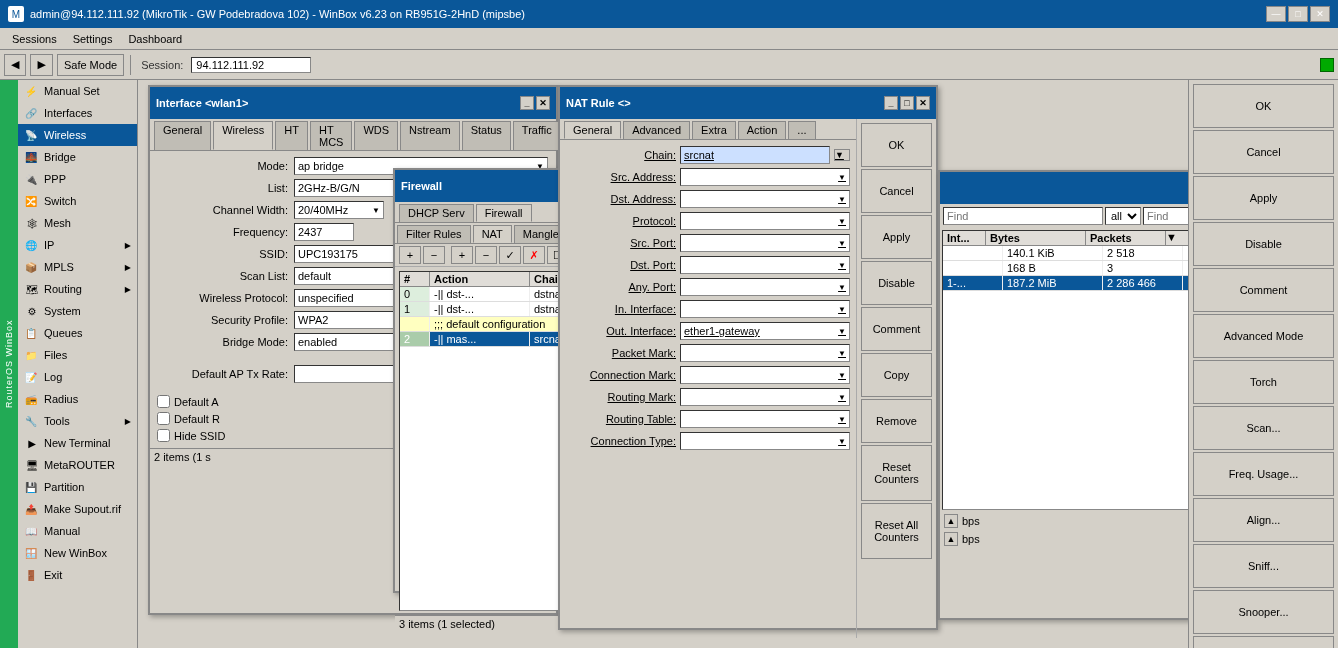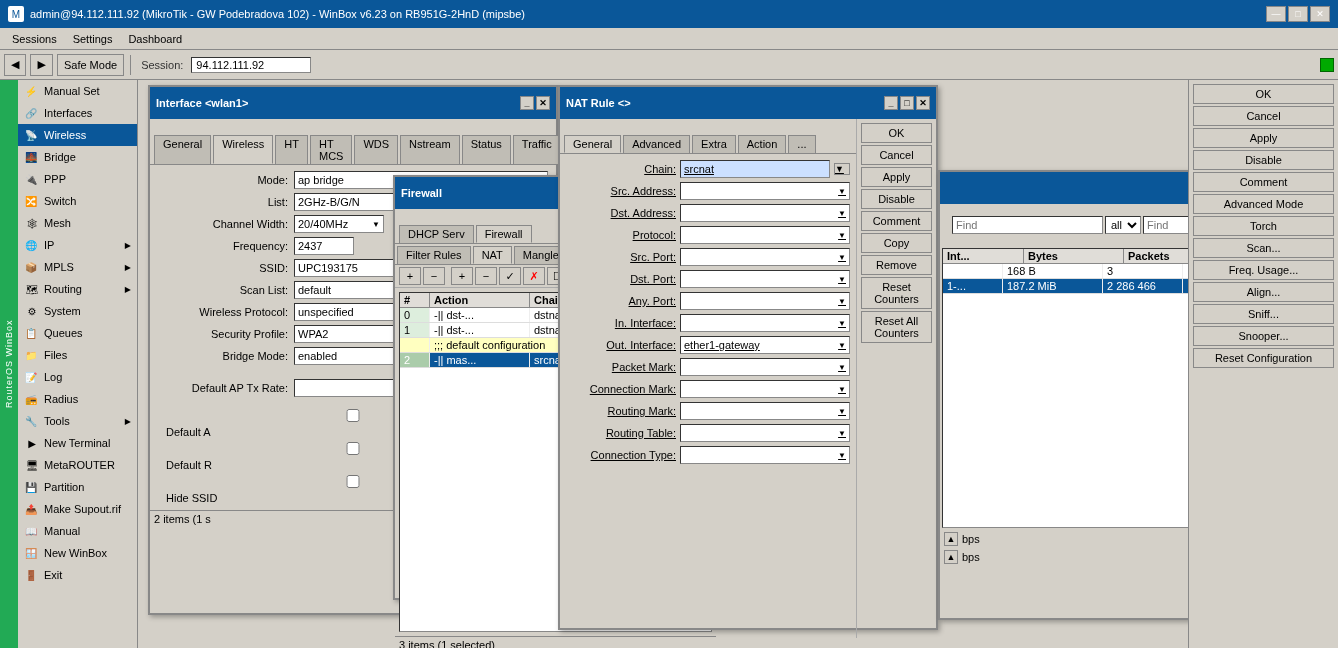--- a/index.html
+++ b/index.html
@@ -129,21 +129,21 @@
     .win-title-controls { display: flex; gap: 2px; }
     .win-close-btn {
       width: 14px; height: 14px;
       background: #d4d0c8;
       border: 1px solid #888;
       display: flex; align-items: center; justify-content: center;
       font-size: 9px; cursor: pointer; color: #000;
     }
 
     
-    .tabs { display: flex; background: #d4d0c8; border-bottom: 1px solid #888; padding: 16px 4px 0; }
+    .tabs { display: flex; background: #d4d0c8; border-bottom: 1px solid #888; padding: 2px 4px 0; }
     .tab {
       padding: 2px 8px;
       border: 1px solid #888;
       border-bottom: none;
       background: #c0bdb5;
       cursor: pointer;
       margin-right: 2px;
       font-size: 11px;
     }
     .tab.active {
@@ -173,21 +173,21 @@
       height: 18px;
       border: 1px inset #888;
       background: white;
       padding: 1px 3px;
       display: flex; align-items: center; justify-content: space-between;
     }
     .dropdown-arrow { font-size: 8px; }
 
     
     .btn {
-      padding: 3px 10px;
+      padding: 15px 10px;
       background: #d4d0c8;
       border: 1px solid #888;
       cursor: pointer;
       text-align: center;
     }
 
     
     .table-container {
       border: 1px inset #888;
       background: white;
@@ -244,23 +244,23 @@
     .toolbar-sep { width: 1px; height: 20px; background: #888; margin: 0 2px; }
 
     .firewall-win {
       left: 260px;
       top: 100px;
       width: 330px;
     }
 
     .checkbox-row {
       display: flex;
-      padding: 2px 16px;
+      align-items: center;
+      padding: 2px 7px;
       gap: 4px;
-      flex-direction: column;
     }
 
     .small-btn {
       width: 22px; height: 18px;
       background: #d4d0c8;
       border: 1px solid #888;
       cursor: pointer;
       display: flex; align-items: center; justify-content: center;
       font-size: 11px;
     }
@@ -294,21 +294,21 @@
       height: 18px;
       border: 1px inset #888;
       background: #cce0ff;
       padding: 1px 3px;
     }
 
     .find-row {
       display: flex;
       align-items: center;
       gap: 2px;
-      padding: 12px;
+      padding: 3px;
     }
     .find-input {
       height: 18px;
       border: 1px inset #888;
       background: white;
       padding: 1px 3px;
       flex: 1;
     }
     .find-select {
       height: 18px;
@@ -550,21 +550,21 @@
         <div class="checkbox-row">
           <input type="checkbox" style="">
           <span>Hide SSID</span>
         </div>
       </div>
       <div class="status-bar">
         <span>2 items (1 s</span>
       </div>
     </div>
 
-    <div class="win firewall-win" style="left:255px; top:95px; width:325px; height:425px;">
+    <div class="win firewall-win" style="left:255px; top:88px; width:325px; height:425px;">
       <div class="win-title">
         <span>Firewall</span>
         <div class="win-title-controls">
           <div class="win-close-btn">_</div>
           <div class="win-close-btn">✕</div>
         </div>
       </div>
       <div class="tabs">
         <div class="tab">DHCP Serv</div>
         <div class="tab active">Firewall</div>
@@ -762,24 +762,29 @@
       <div class="find-row">
         <input class="find-input" type="text" placeholder="Find" style="">
         <select class="find-select">
           <option>all</option>
         </select>
         <input class="find-input" type="text" placeholder="Find" style="width: 60px;">
       </div>
 
       <div class="table-container" style="margin:2px; height:280px;">
         <div class="table-header">
-          <div class="th" style="width:81px;">Int...</div>
+          <div class="th" style="width:43px;">Int...</div>
           <div class="th" style="width:100px;">Bytes</div>
           <div class="th" style="width:80px;">Packets</div>
           <div style="width:20px;">▼</div>
+        </div>
+        <div class="table-row-item">
+          <div class="td" style="width:60px;"></div>
+          <div class="td" style="width:100px;">140.1 KiB</div>
+          <div class="td" style="width:80px;">2 518</div>
         </div>
         <div class="table-row-item">
           <div class="td" style="width:60px;"></div>
           <div class="td" style="width:100px;">168 B</div>
           <div class="td" style="width:80px;">3</div>
         </div>
         <div class="table-row-item selected">
           <div class="td" style="width:60px;">1-...</div>
           <div class="td" style="width:100px;">187.2 MiB</div>
           <div class="td" style="width:80px;">2 286 466</div>

